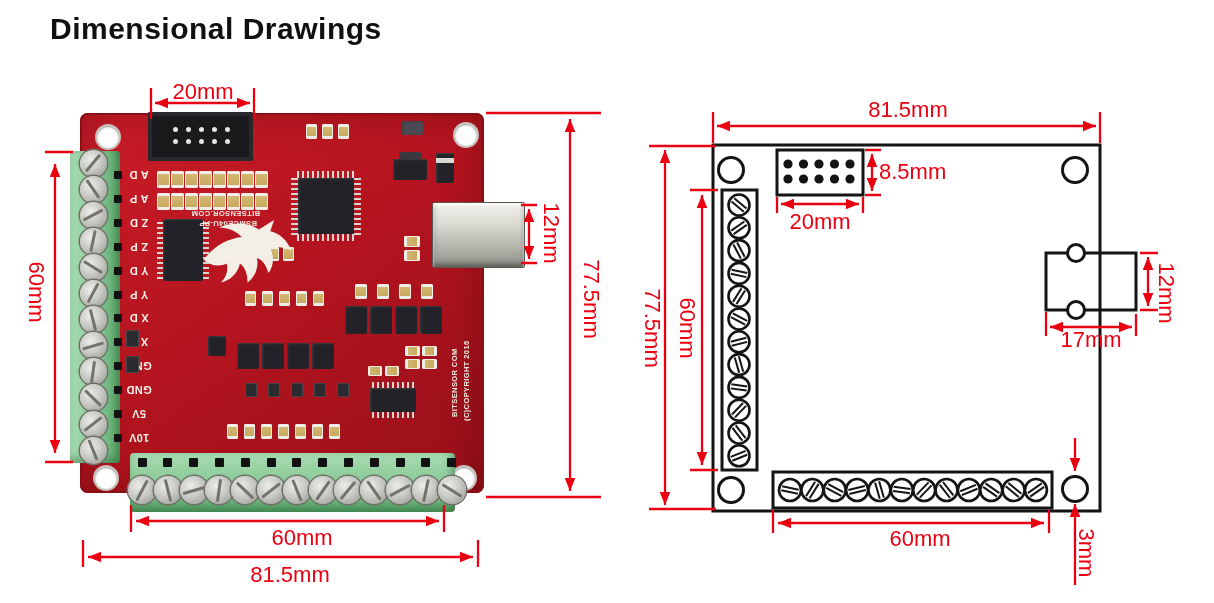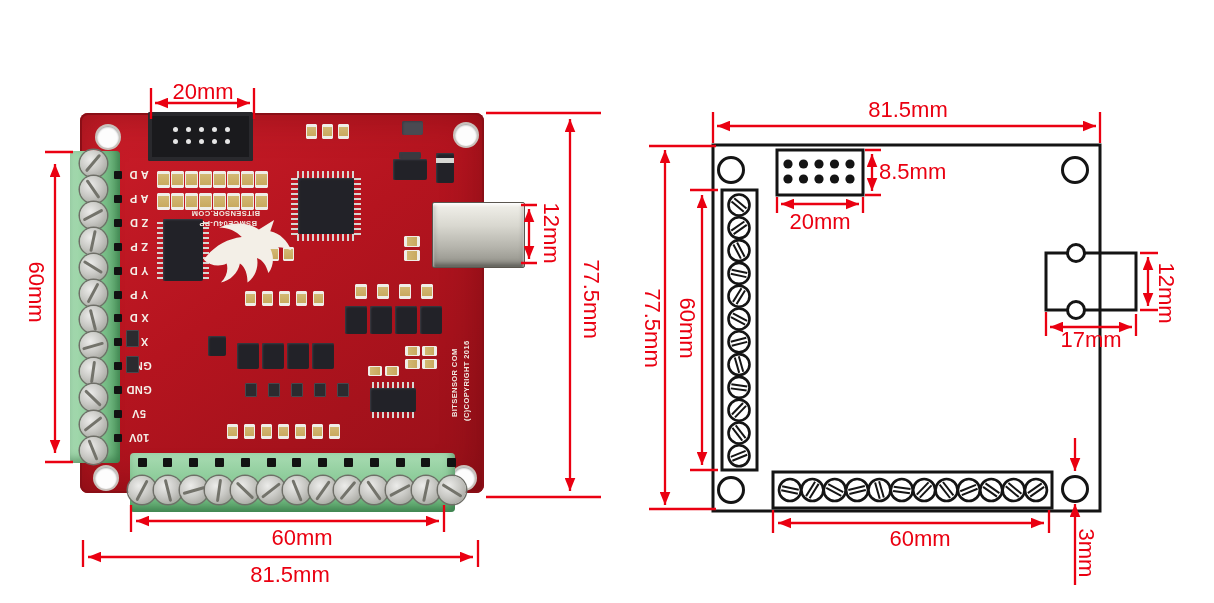--- a/index.html
+++ b/index.html
@@ -40,20 +40,21 @@
   .silk.side{writing-mode:vertical-rl;transform:rotate(180deg);font-size:7.5px;letter-spacing:.4px;}
   svg text{font-family:"Liberation Sans",sans-serif;}
   .dimtext{font-size:22px;fill:#ea0011;}
   .overlay{position:absolute;left:0;top:0;pointer-events:none;}
 </style>
 </head>
 <body>
 
 <div class="stage">
 
+  <div class="page-title">Dimensional Drawings</div>
 
   <div class="abs" style="left:0;top:0;width:640px;height:603px;">
     <div class="abs pcb-board"></div>
 
     <div class="abs hole" style="left:97px;top:126px;"></div>
     <div class="abs hole" style="left:455px;top:124px;"></div>
     <div class="abs hole" style="left:95px;top:467px;"></div>
     <div class="abs hole" style="left:453px;top:467px;"></div>
 
     <div class="abs idc" id="photo-idc">

